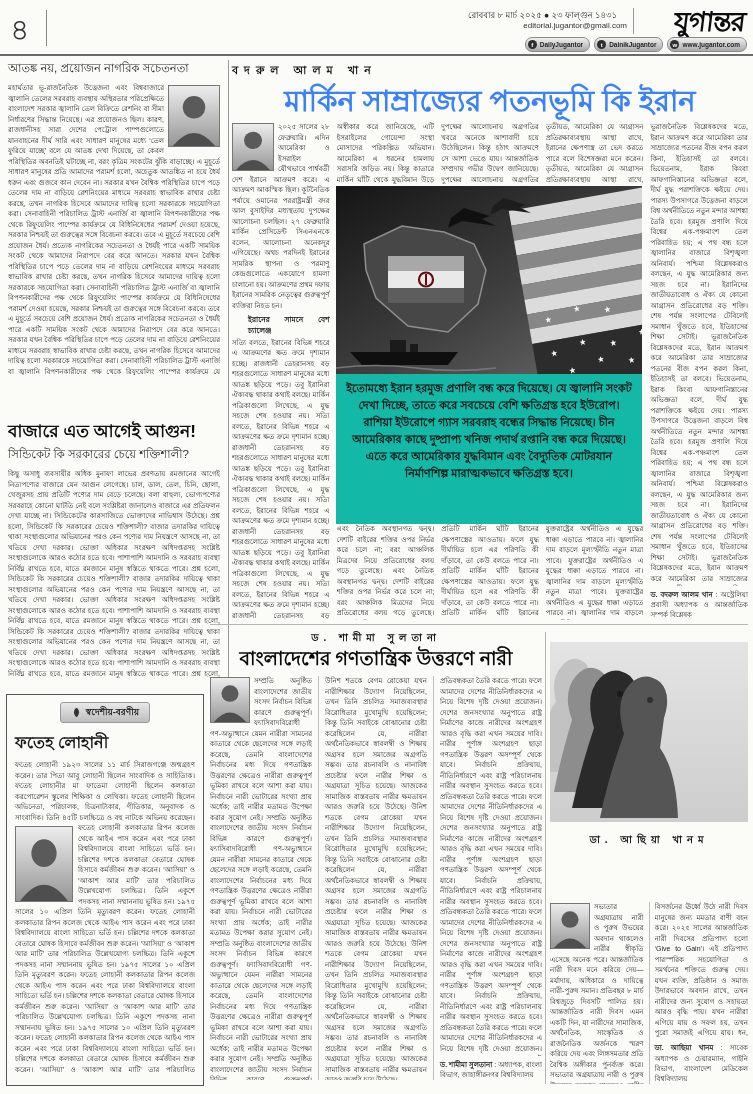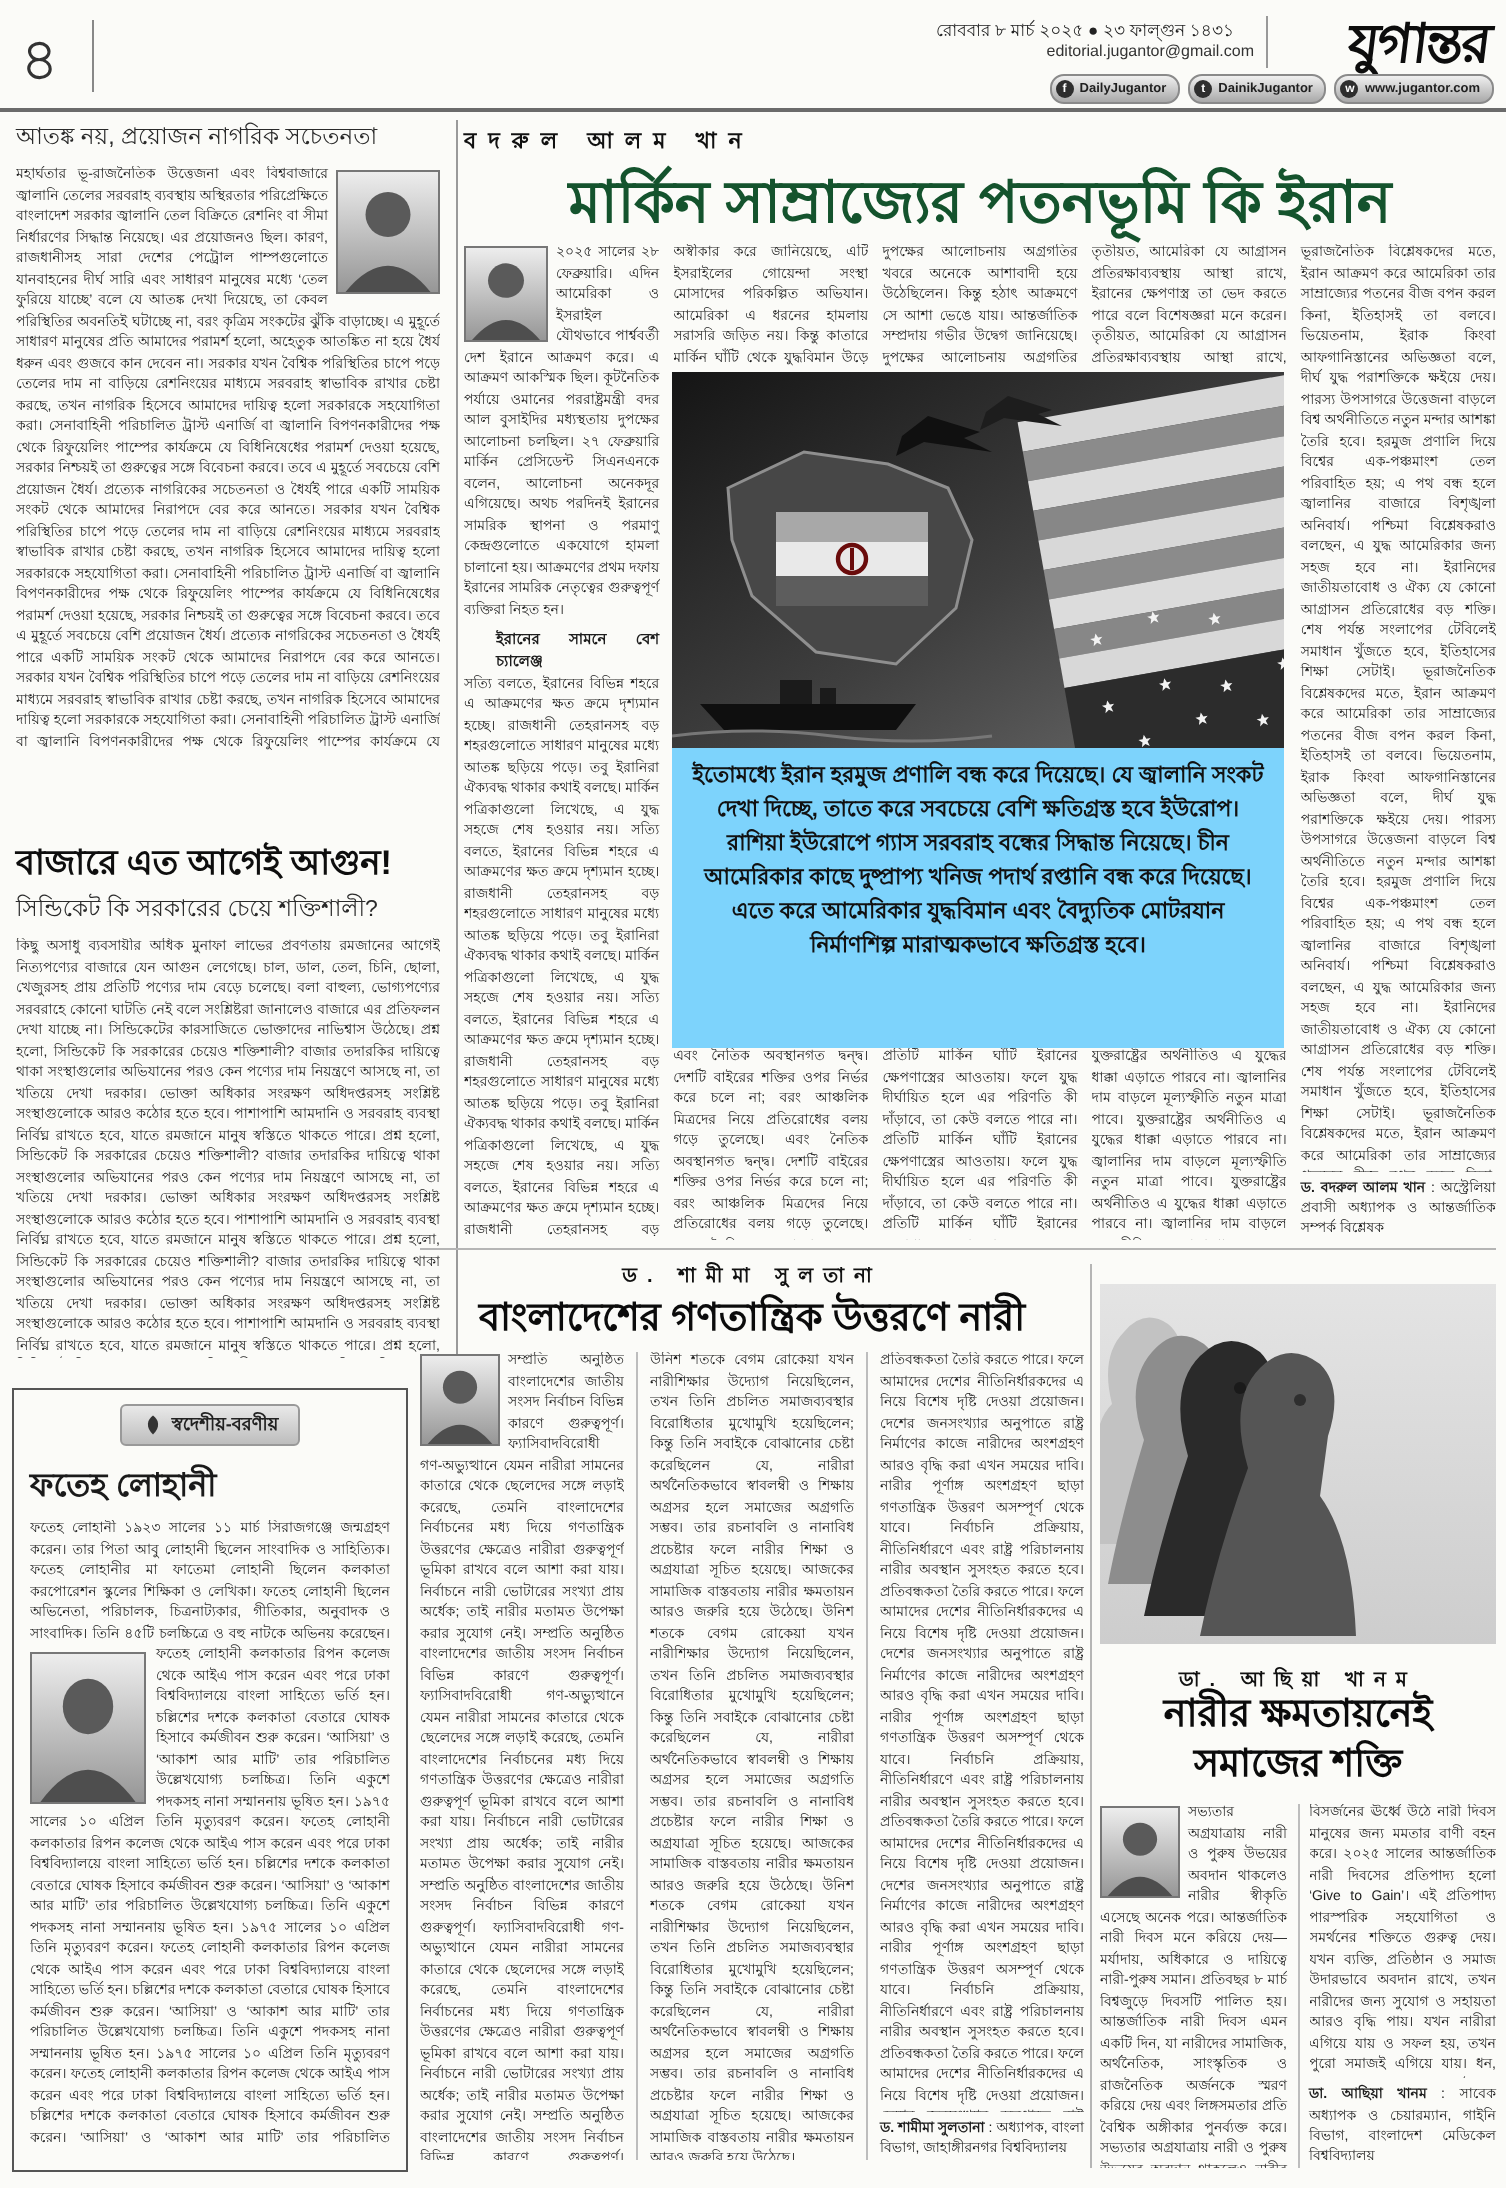--- a/index.html
+++ b/index.html
@@ -44,30 +44,30 @@
   #hbadge{display:flex;align-items:center;gap:4px;margin:0 auto;width:max-content;
           background:linear-gradient(#e9e9e9,#bdbdbd);border:1px solid #999;border-radius:3px;
           padding:2px 10px;font-size:9px;font-weight:800;color:#222;}
   #hbox h2{font-size:16px;font-weight:800;margin:7px 0 3px 0;}
   #hbox .fillbox{height:312px;}
   #hphoto{float:left;width:56px;height:74px;margin:3px 5px 2px 0;}
   
   #main{left:232px;top:60px;width:516px;height:562px;}
   #mby{left:0;top:2px;width:100%;text-align:left;font-size:11px;font-weight:700;
        letter-spacing:6px;color:#111;}
-  #mhl{left:0;top:18px;width:100%;text-align:center;font-size:29px;font-weight:800;color:#14532d;}
+  #mhl{left:0;top:18px;width:100%;text-align:center;font-size:29px;font-weight:800;color:#3b82f6;}
   #mcols{left:0;top:62px;width:516px;height:498px;display:flex;gap:7px;}
   .macol{flex:1;display:flex;flex-direction:column;}
   .macol .full{height:498px;}
   .macol .top{height:62px;}
   .macol .spacer{height:340px;}
   .macol .bot{height:96px;}
   .mphoto{float:left;width:40px;height:46px;margin:1px 4px 1px 0;}
   .masub{display:block;font-weight:800;font-size:7.5px;margin:3px 0 1px 16px;}
-  #imgbox{left:104px;top:126px;width:306px;height:338px;background:#7dd3fc;z-index:3;}
+  #imgbox{left:104px;top:126px;width:306px;height:338px;background:#14b8a6;z-index:3;}
   #imgbox svg{display:block;}
   #pquote{padding:6px 8px 0 8px;font-size:11px;line-height:1.55;font-weight:600;
           text-align:center;color:#111;}
   
   #midart{left:210px;top:630px;width:332px;height:458px;}
   .bby{width:100%;text-align:center;font-size:10px;font-weight:700;letter-spacing:5px;color:#111;}
   #midhl{left:0;top:14px;width:100%;text-align:center;font-size:19px;font-weight:800;
          white-space:nowrap;color:#0b0b0b;}
   #midcols{left:0;top:46px;width:332px;height:404px;display:flex;}
   #midcols .mcol{flex:1;padding:0 6px;}
@@ -295,21 +295,20 @@
       <svg width="128" height="180" viewBox="0 0 128 180">
         <path d="M6 60 Q0 36 12 24 Q22 12 34 20 Q44 28 40 48 L36 76 Q48 96 52 130 L0 130 L0 70 Q2 64 6 60 Z" fill="#c2c2c2"></path>
         <path d="M22 78 Q12 50 26 34 Q38 20 52 30 Q64 40 58 62 L54 92 Q70 112 74 150 L4 150 Q10 118 22 78 Z" fill="#8d8d8d"></path>
         <path d="M44 86 Q34 52 50 36 Q64 22 80 34 Q92 46 84 70 L80 100 Q98 122 102 166 L22 166 Q30 128 44 86 Z" fill="#2a2a2a"></path>
         <path d="M74 92 Q64 58 80 42 Q94 28 110 40 Q122 52 114 76 L110 106 Q126 128 128 176 L50 176 Q58 136 74 92 Z" fill="#555555"></path>
         <circle cx="70" cy="52" r="3" fill="#1a1a1a"></circle>
         <circle cx="100" cy="58" r="3" fill="#2e2e2e"></circle>
       </svg>
     </div>
     <div id="rby" class="bby abs">ডা. আছিয়া খানম</div>
-    <div id="rhl" class="abs">নারীর ক্ষমতায়নেই সমাজের শক্তি</div>
     <div id="rcols" class="abs">
       <div class="rcol">
         <div class="bodytxt fillbox">
           <svg class="ph rphoto" viewBox="0 0 40 48" preserveAspectRatio="none">
               <use href="#person"></use>
             </svg>
           <span>সভ্যতার অগ্রযাত্রায় নারী ও পুরুষ উভয়ের অবদান থাকলেও নারীর স্বীকৃতি এসেছে অনেক পরে। আন্তর্জাতিক নারী দিবস মনে করিয়ে দেয়—মর্যাদায়, অধিকারে ও দায়িত্বে নারী-পুরুষ সমান। প্রতিবছর ৮ মার্চ বিশ্বজুড়ে দিবসটি পালিত হয়। আন্তর্জাতিক নারী দিবস এমন একটি দিন, যা নারীদের সামাজিক, অর্থনৈতিক, সাংস্কৃতিক ও রাজনৈতিক অর্জনকে স্মরণ করিয়ে দেয় এবং লিঙ্গসমতার প্রতি বৈশ্বিক অঙ্গীকার পুনর্ব্যক্ত করে। সভ্যতার অগ্রযাত্রায় নারী ও পুরুষ উভয়ের অবদান থাকলেও নারীর স্বীকৃতি এসেছে অনেক পরে। আন্তর্জাতিক নারী দিবস মনে করিয়ে দেয়—মর্যাদায়, অধিকারে ও দায়িত্বে নারী-পুরুষ সমান। প্রতিবছর ৮ মার্চ বিশ্বজুড়ে দিবসটি পালিত হয়। আন্তর্জাতিক নারী দিবস এমন একটি দিন, যা নারীদের সামাজিক, অর্থনৈতিক, সাংস্কৃতিক ও রাজনৈতিক অর্জনকে স্মরণ করিয়ে দেয় এবং লিঙ্গসমতার প্রতি বৈশ্বিক অঙ্গীকার পুনর্ব্যক্ত করে।</span>
         </div>
       </div>
       <div class="rcol">

